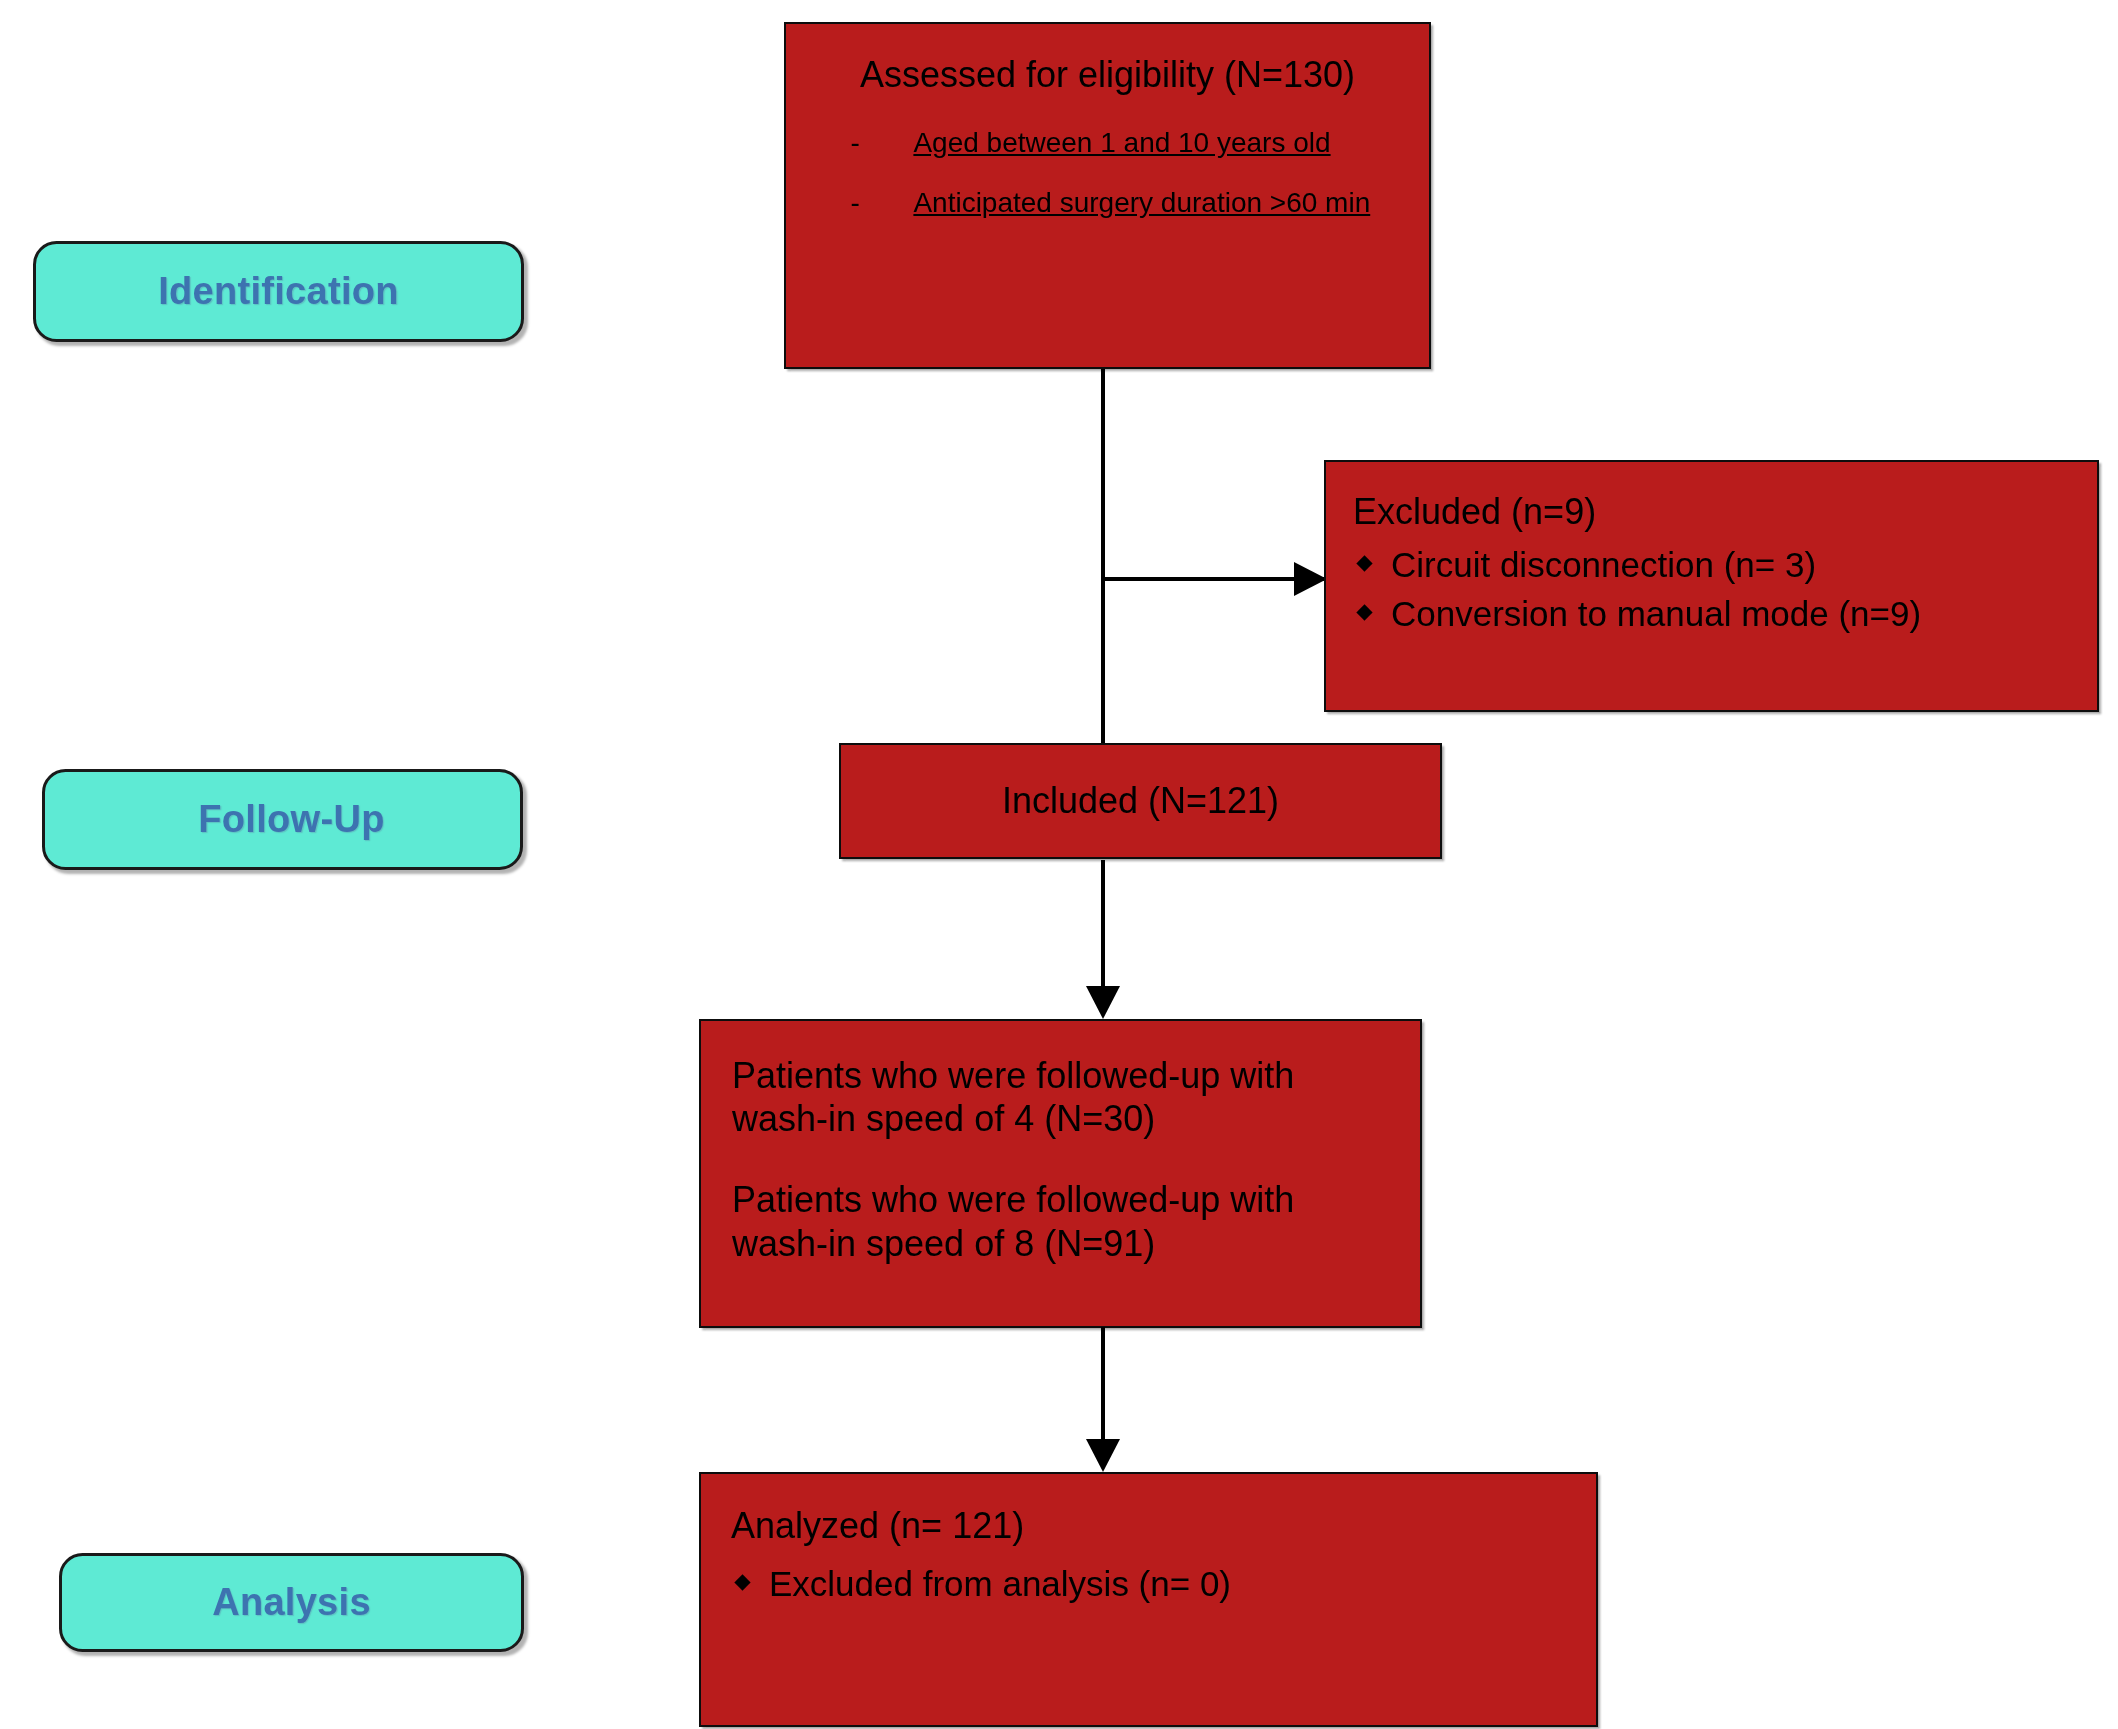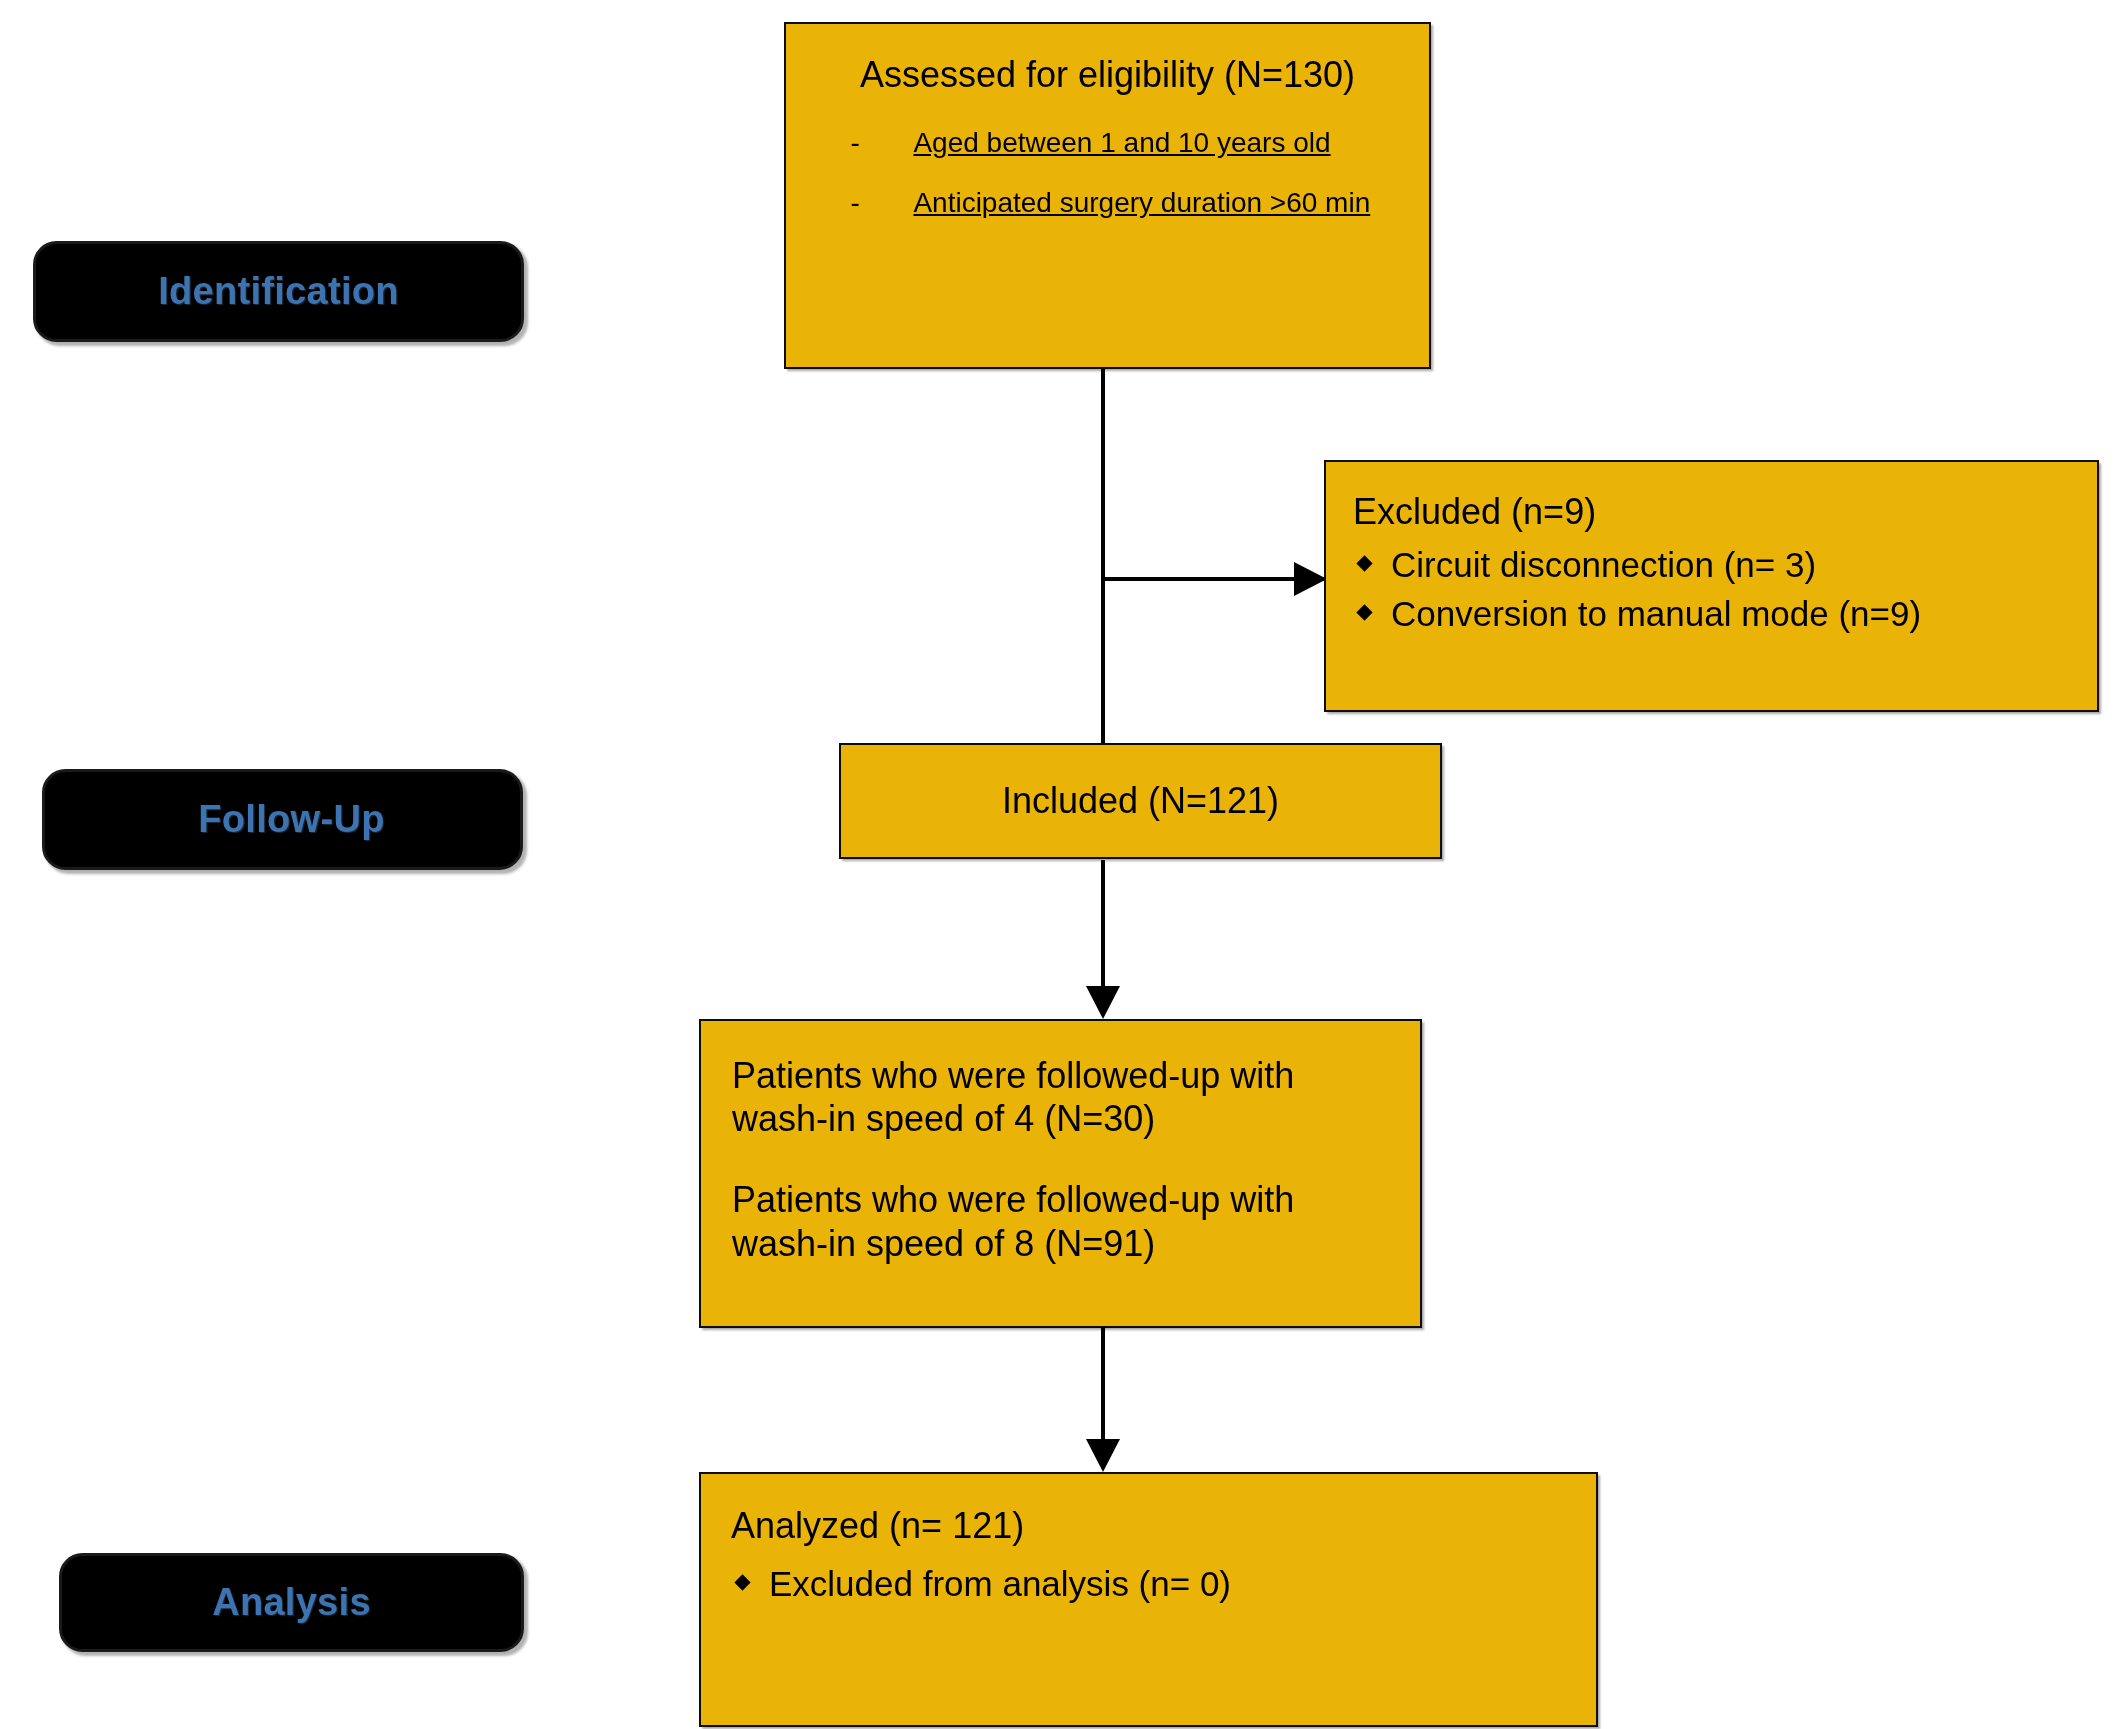--- a/index.html
+++ b/index.html
@@ -18,21 +18,21 @@
     width: 2119px;
     height: 1729px;
     background: #ffffff;
     overflow: hidden;
   }
 
   
   .stage-badge {
     position: absolute;
     box-sizing: border-box;
-    background: #000000;
+    background: #5eead4;
     border: 3.2px solid #1a1a1a;
     border-radius: 23.5px;
     display: flex;
     align-items: center;
     justify-content: center;
     box-shadow: 3.2px 3.7px 2.7px rgba(0,0,0,0.30);
   }
   .stage-badge .stage-label {
     font-weight: bold;
     font-size: 38px;
@@ -43,21 +43,21 @@
   }
 
   #badge-identification { left: 33px;  top: 241px;  width: 491px; height: 101px; }
   #badge-followup       { left: 42px;  top: 769px; width: 481px; height: 101px; padding-left: 18px; }
   #badge-analysis       { left: 59px; top: 1553px; width: 465px; height: 99px; }
 
   
   .flow-box {
     position: absolute;
     box-sizing: border-box;
-    background: #eab308;
+    background: #b91c1c;
     border: 2.7px solid #0d0d0d;
     box-shadow: 2.7px 3.2px 2.1px rgba(0,0,0,0.32);
   }
 
   #box-eligibility {
     left: 784px; top: 22.4px; width: 647px; height: 347px;
     padding: 30px 22.4px 0 22.4px;
   }
   #box-excluded {
     left: 1324px; top: 460px; width: 775px; height: 252px;

